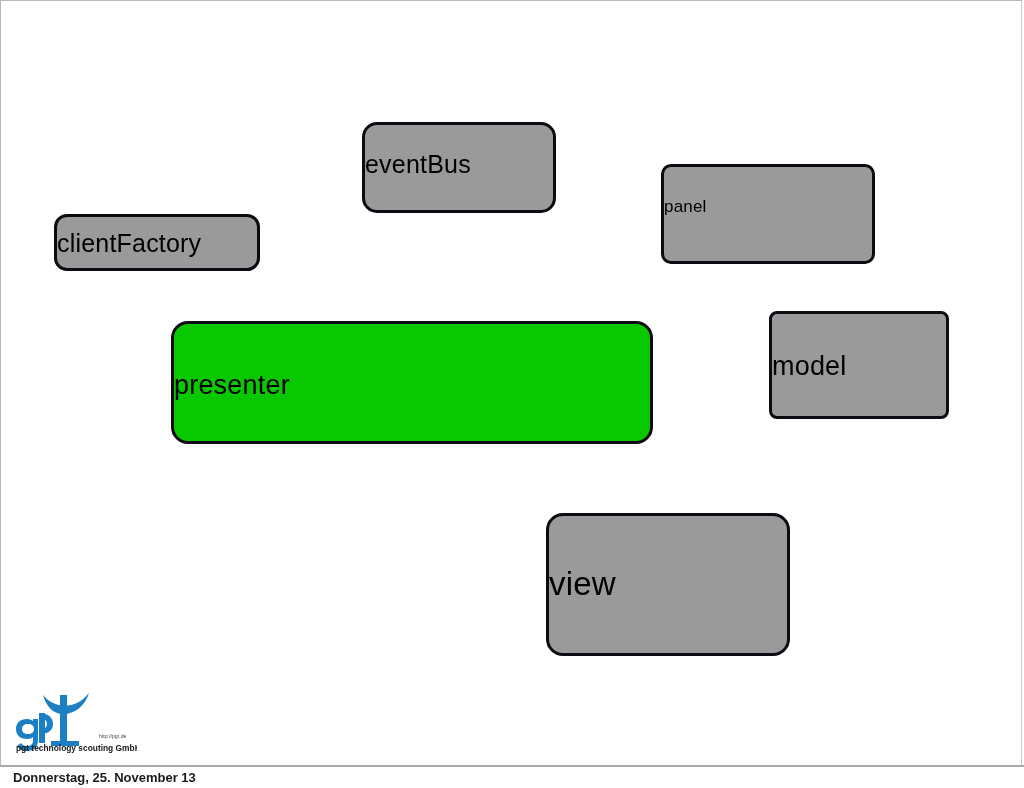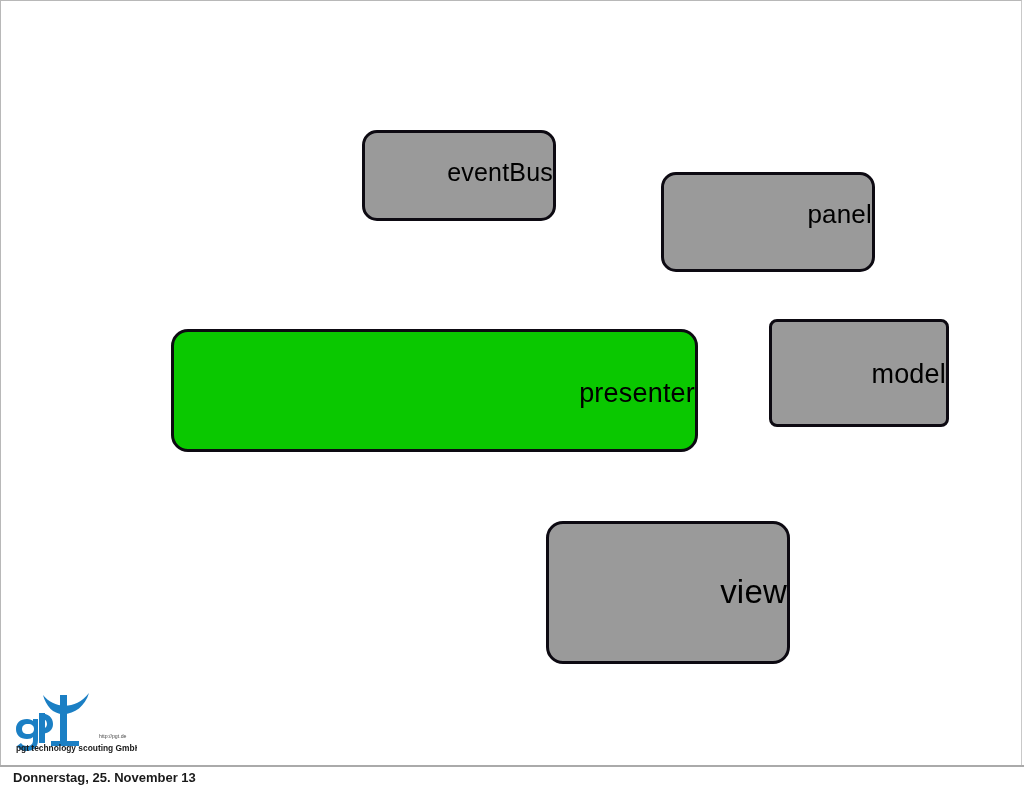--- a/index.html
+++ b/index.html
@@ -39,43 +39,42 @@
   }
 
   
   .node {
     position: absolute;
     box-sizing: border-box;
     border: 3px solid #0d0a12;
     border-radius: 14px;
     display: flex;
     align-items: center;
-    justify-content: flex-end;
+    justify-content: flex-start;
     color: #000000;
     font-family: "Liberation Sans", sans-serif;
     font-weight: 400;
     letter-spacing: 0.2px;
     line-height: 1;
     user-select: none;
-    margin-top: 8px;
   }
   .node.gray  { background: #9a9a9a; }
   .node.green { background: #0ac800; }
 
   .node-label {
     display: block;
     white-space: nowrap;
   }
 
   
   #node-clientfactory { left: 53px;  top: 213px; width: 206px; height: 57px;  border-radius: 13px; font-size: 25px; }
   #node-eventbus      { left: 361px; top: 121px; width: 194px; height: 91px;  border-radius: 15px; font-size: 25px; }
-  #node-panel         { left: 660px; top: 163px; width: 214px; height: 100px; border-radius: 15px; font-size: 26px; }
+  #node-panel         { left: 660px; top: 163px; width: 214px; height: 100px; border-radius: 10px; font-size: 17px; }
   #node-model         { left: 768px; top: 310px; width: 180px; height: 108px; border-radius: 8px; font-size: 27px; }
-  #node-presenter     { left: 170px; top: 320px; width: 527px; height: 123px; border-radius: 17px; font-size: 27px; }
+  #node-presenter     { left: 170px; top: 320px; width: 482px; height: 123px; border-radius: 17px; font-size: 27px; }
   #node-view          { left: 545px; top: 512px; width: 244px; height: 143px; border-radius: 17px; font-size: 33px; }
 
   
   #node-presenter .node-label { transform: translateY(3px); }
   #node-view .node-label      { transform: translateY(-1px); }
   #node-model .node-label     { transform: translateY(1px); }
   #node-panel .node-label     { transform: translateY(-8px); }
   #node-clientfactory .node-label { transform: translateY(1px); }
   #node-eventbus .node-label  { transform: translateY(-3px); }
 
@@ -110,20 +109,23 @@
     user-select: none;
   }
 </style>
 </head>
 <body>
 
 <div id="page">
 
   <div id="slide">
 
+    <div class="node gray" id="node-clientfactory" style="background: rgb(154, 154, 154);">
+      <span class="node-label">clientFactory</span>
+    </div>
 
     <div class="node gray" id="node-eventbus" style="background: rgb(154, 154, 154);">
       <span class="node-label">eventBus</span>
     </div>
 
     <div class="node gray" id="node-panel" style="background: rgb(154, 154, 154);">
       <span class="node-label">panel</span>
     </div>
 
     <div class="node gray" id="node-model" style="background: rgb(154, 154, 154);">

